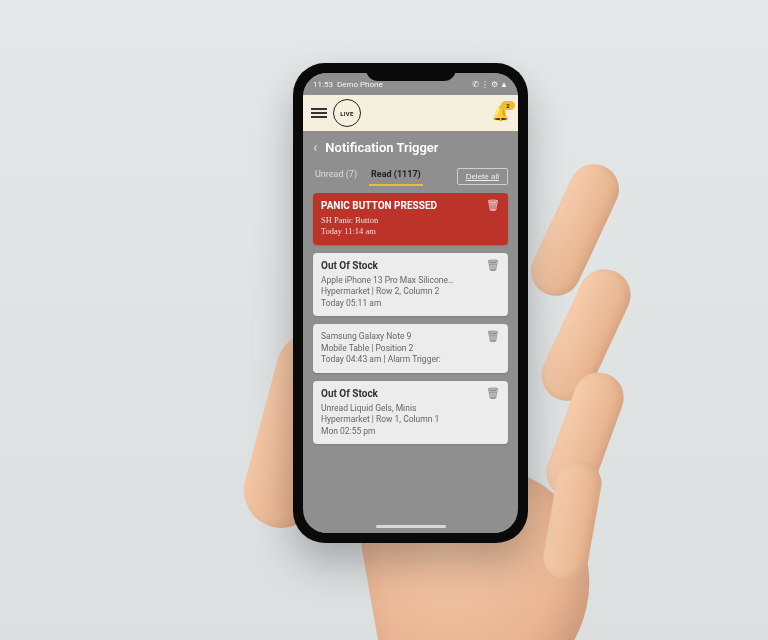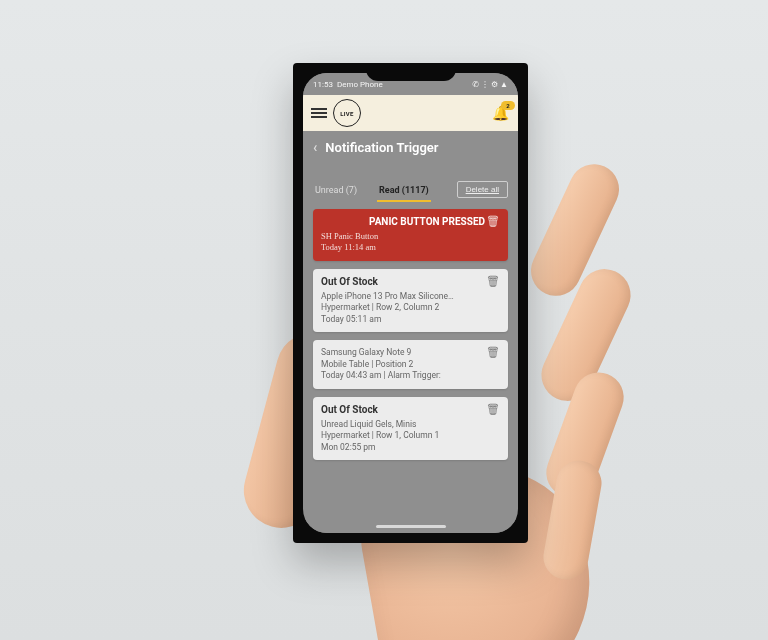--- a/index.html
+++ b/index.html
@@ -52,21 +52,21 @@
   .finger.f4 { left: 300px; top: 390px; width: 45px; height: 120px; transform: rotate(10deg); }
 
   
   .phone {
     position: absolute;
     left: 293px;
     top: 63px;
     width: 235px;
     height: 480px;
     background: #0a0a0a;
-    border-radius: 4px;
+    border-radius: 32px;
     box-shadow: 0 20px 40px rgba(0,0,0,.25);
     padding: 10px;
     box-sizing: border-box;
   }
   .screen {
     width: 100%;
     height: 100%;
     background: #8f8f8f;
     border-radius: 24px;
     overflow: hidden;
@@ -144,23 +144,23 @@
     padding: 8px 10px 0 10px;
   }
   .title-row {
     display: flex; align-items: center; gap: 8px;
     color: #fff;
     font-size: 13px;
     font-weight: 600;
   }
   .chevron { font-size: 14px; color: #ddd; }
   .tabs-row {
-    display: flex; align-items: flex-start;
-    margin-top: 26px;
-    gap: 18px;
+    display: flex; align-items: flex-end;
+    margin-top: 10px;
+    gap: 10px;
   }
   .tab {
     font-size: 9px;
     color: #ddd;
     padding: 4px 2px 6px 2px;
     position: relative;
   }
   .tab.active {
     color: #222;
     font-weight: 700;
@@ -197,21 +197,21 @@
     box-shadow: 0 1px 2px rgba(0,0,0,.12);
     position: relative;
   }
   .card.alert { background: #bb3329; color: #fff; }
   .card .ctitle {
     font-size: 10px;
     font-weight: 700;
     color: #333;
     margin-bottom: 4px;
   }
-  .card.alert .ctitle { color: #fff; margin-left: 48px; }
+  .card.alert .ctitle { color: #fff; }
   .card .line {
     font-size: 8.5px;
     color: #666;
     line-height: 1.35;
   }
   .card.alert .line { color: #f3dcd9; font-family: Liberation Serif, serif; }
   .trash {
     position: absolute;
     right: 8px; top: 6px;
     font-size: 11px;

